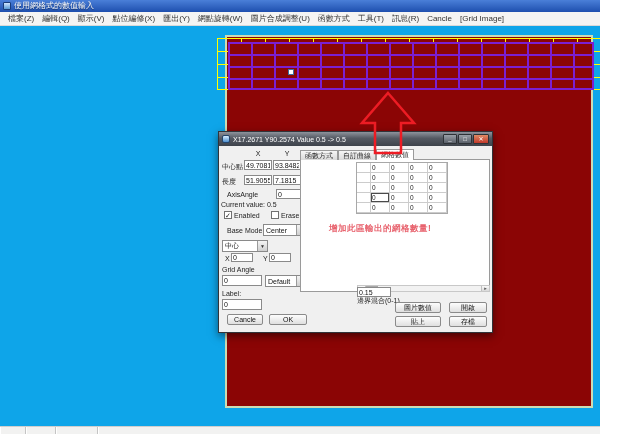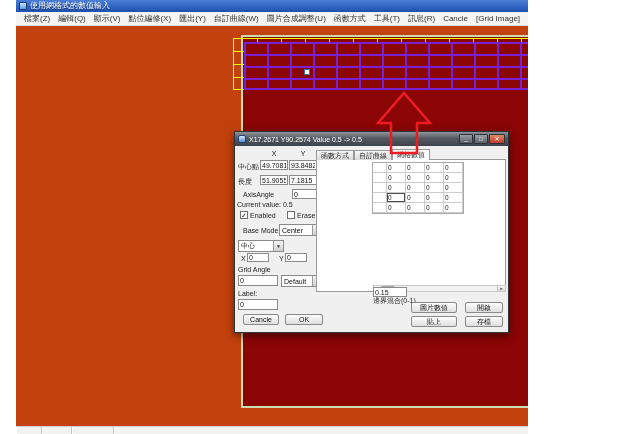--- a/index.html
+++ b/index.html
@@ -1,18 +1,18 @@
 <!DOCTYPE html>
 <html><head>
 <meta charset="utf-8">
 <style>
   * { margin:0; padding:0; box-sizing:border-box; }
   html,body { width:640px; height:434px; overflow:hidden; }
   body { font-family:"Liberation Sans", sans-serif; background:#fff; position:relative; }
-  .screen { position:absolute; left:0; top:0; width:512px; height:434px; background:#c2410c; overflow:hidden;margin-left:16px; }
+  .screen { position:absolute; left:0; top:0; width:600px; height:434px; background:#0ea5e9; overflow:hidden; }
 
   
   .titlebar { position:absolute; left:0; top:0; width:640px; height:12px;
     background:linear-gradient(#4a7fd8,#1e4fae); display:flex; align-items:center; gap:3px; padding:0 3px; }
   .app-icon { width:8px; height:8px; background:linear-gradient(#cfe4ff,#5a9bd4); border:1px solid #1a3d7a; border-radius:1px; }
   .titlebar .title { color:#fff; font-size:8px; line-height:8px; white-space:nowrap; text-shadow:0 1px 1px rgba(0,0,0,.5); }
   .menubar { position:absolute; left:0; top:12px; width:640px; height:14px; background:#f4f4f3;
     border-bottom:1px solid #d9d9d9; display:flex; align-items:center; padding:0 4px; }
   .menu-item { font-size:8px; color:#333; padding:0 4px; white-space:nowrap; cursor:default; }
 
@@ -109,21 +109,21 @@
     <span class="app-icon"></span>
     <span class="title">使用網格式的數值輸入</span>
   </div>
 
   <div class="menubar">
       <span class="menu-item">檔案(Z)</span>
       <span class="menu-item">編輯(Q)</span>
       <span class="menu-item">顯示(V)</span>
       <span class="menu-item">點位編修(X)</span>
       <span class="menu-item">匯出(Y)</span>
-      <span class="menu-item">自訂曲線(W)</span>
+      <span class="menu-item">網點旋轉(W)</span>
       <span class="menu-item">圖片合成調整(U)</span>
       <span class="menu-item">函數方式</span>
       <span class="menu-item">工具(T)</span>
       <span class="menu-item">訊息(R)</span>
       <span class="menu-item">Cancle</span>
       <span class="menu-item">[Grid Image]</span>
     </div>
 
   <div class="canvas"></div>
   <div class="yellow-grid"></div>
@@ -292,20 +292,21 @@
           <div class="tcell">0</div>
         </div>
         <div class="trow">
           <div class="tcell c0"></div>
           <div class="tcell">0</div>
           <div class="tcell">0</div>
           <div class="tcell">0</div>
           <div class="tcell">0</div>
         </div>
       </div>
+    <div class="note">增加此區輸出的網格數量!</div>
 
     <div class="hscroll">
       <span class="sc-btn">◂</span>
       <span class="sc-thumb"></span>
       <span class="sc-btn right">▸</span>
     </div>
 
     <div class="abs dlg-text" style="left:138px;top:164px;">邊界混合(0-1)</div>
     <input class="fld" style="left: 138px; top: 155px; width: 34px;" value="0.15">
 

